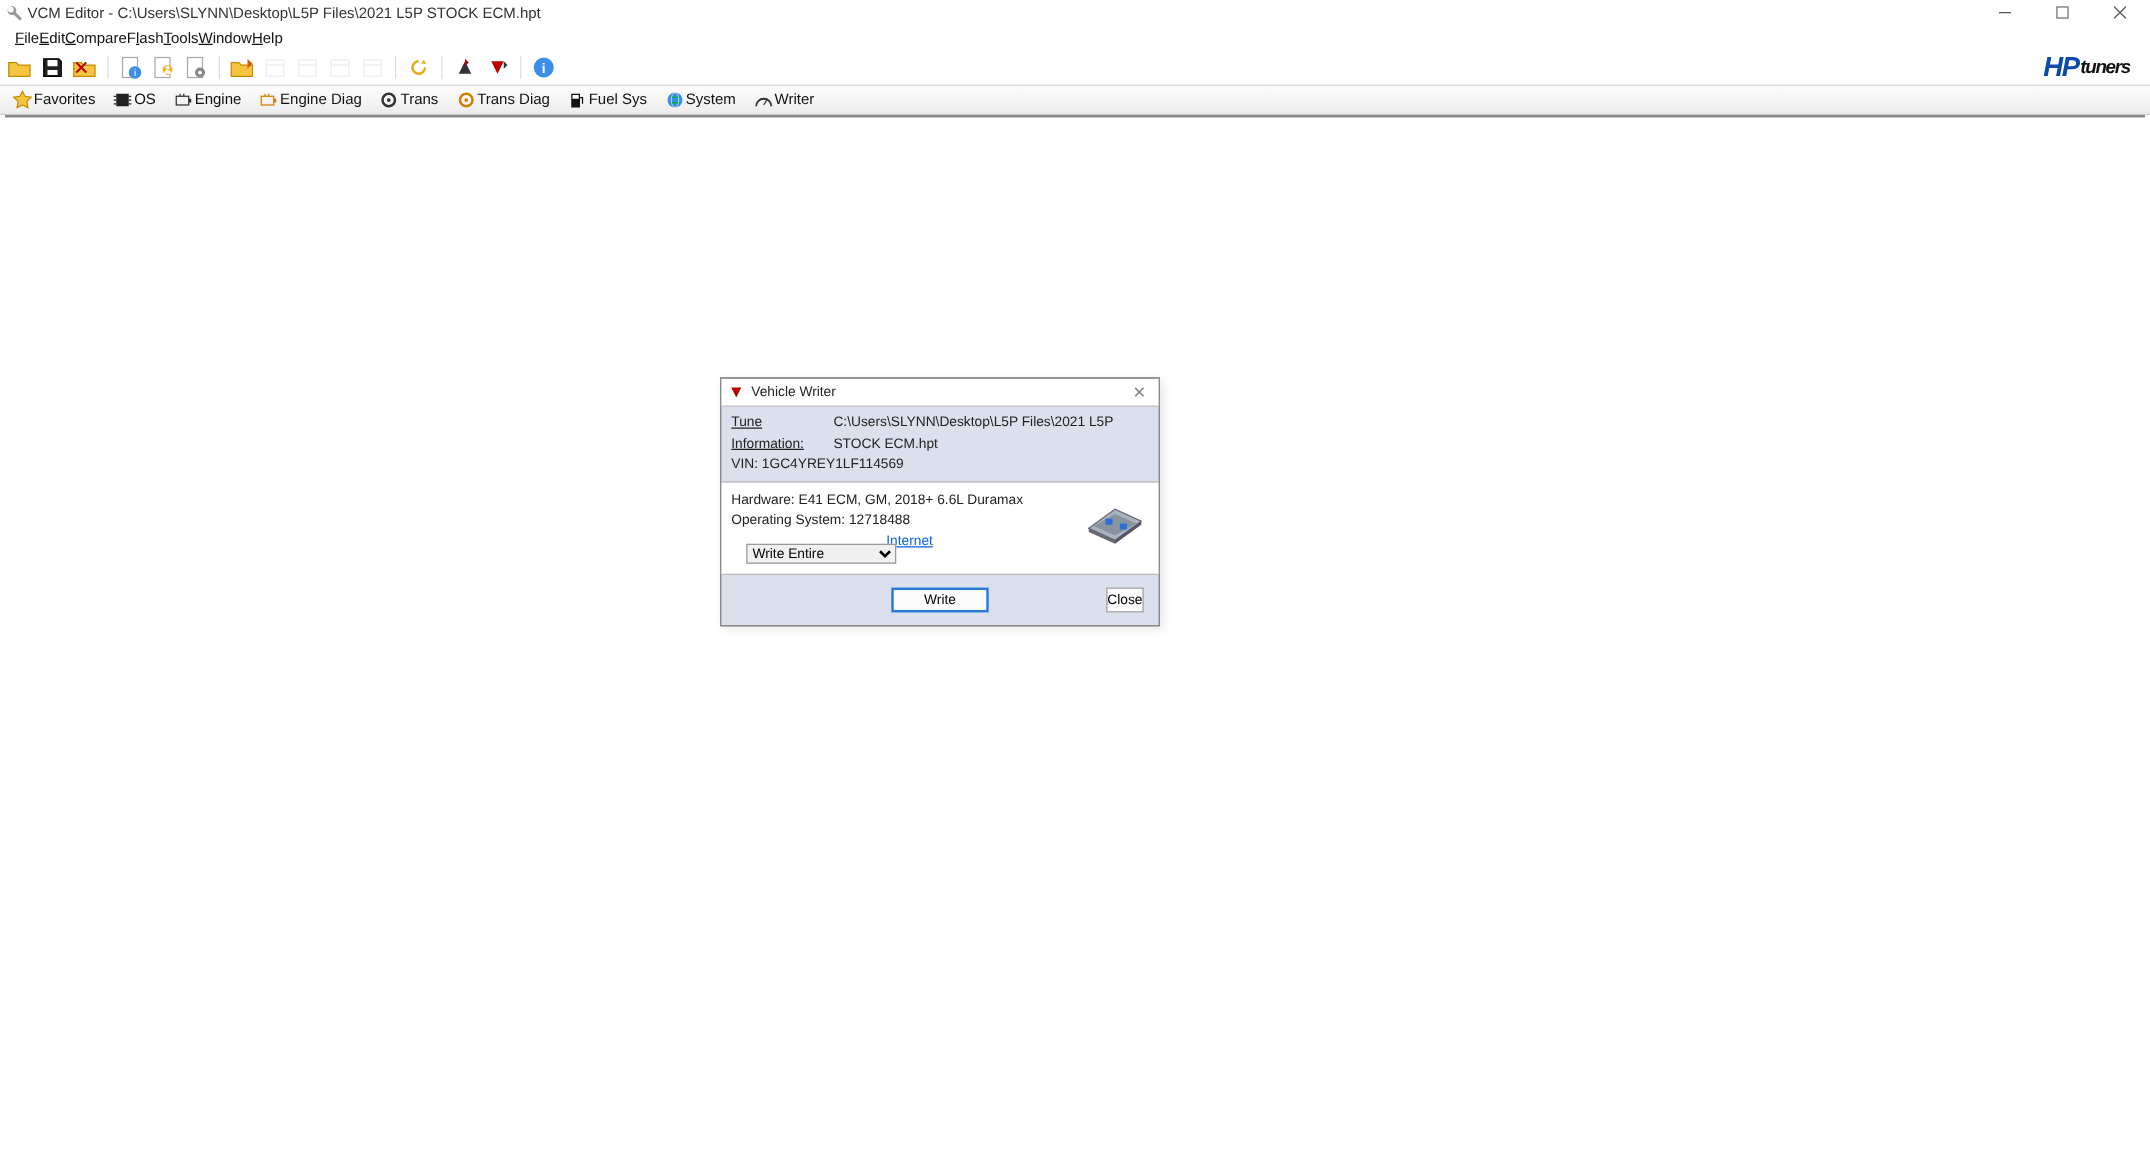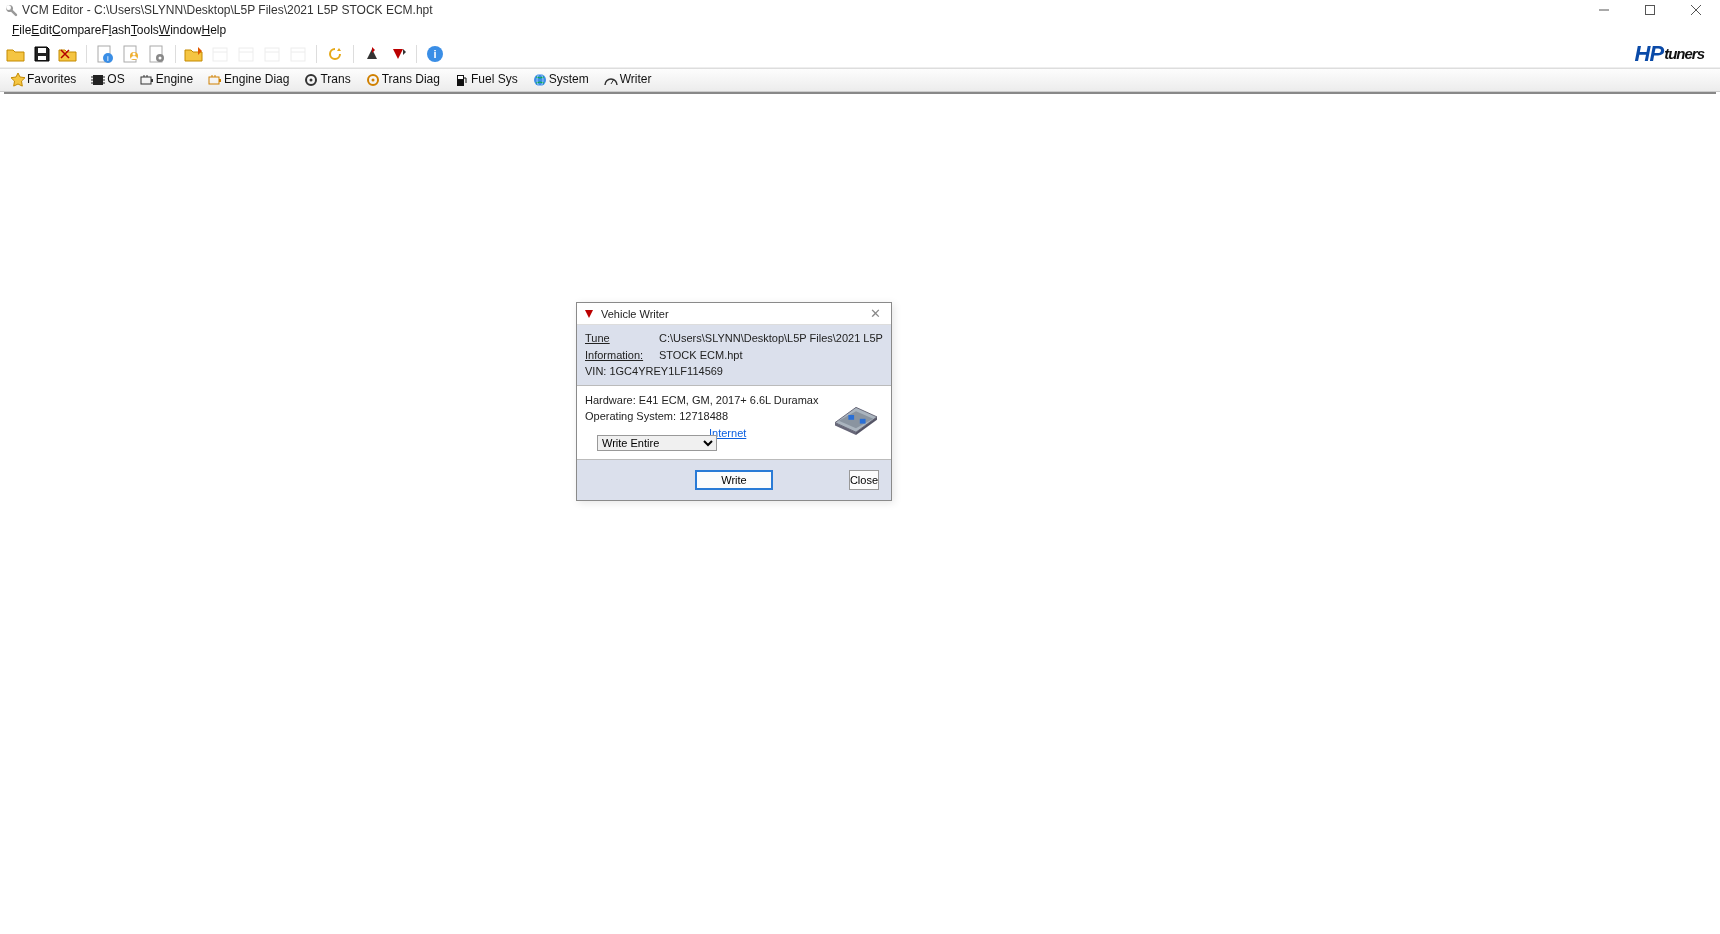--- a/index.html
+++ b/index.html
@@ -28,21 +28,21 @@
 
 
 .catbar { height: 24px; background: linear-gradient(#fdfdfd, #ececec); border-top: 1px solid #ddd; border-bottom: 1px solid #ccc; display: flex; align-items: center; gap: 14px; padding: 0 10px; font-size: 12px; color: #111; }
 .catbar .cat { display: flex; align-items: flex-start; gap: 1px; cursor: pointer; }
 .catbar .ic { width: 16px; height: 16px; display: flex; align-items: center; justify-content: center; }
 
 
 .workspace { position: absolute; top: 92px; left: 4px; right: 4px; bottom: 4px; background: #fff; border-top: 2px solid #888; }
 
 
-.dialog { position: absolute; left: 576px; top: 302px; width: 316px; background: #404040; border: 1px solid #8a8a8a; box-shadow: 2px 2px 8px rgba(0,0,0,.1); font-size: 11px; }
+.dialog { position: absolute; left: 576px; top: 302px; width: 352px; background: #404040; border: 1px solid #8a8a8a; box-shadow: 2px 2px 8px rgba(0,0,0,.1); font-size: 11px; }
 .dlg-title { height: 22px; background: #fff; display: flex; align-items: center; justify-content: space-between; padding: 0 6px; border-bottom: 1px solid #ddd; }
 .dlg-title-left { display: flex; align-items: center; gap: 6px; color: #222; }
 .dlg-title-left .ic-dl { width: 12px; height: 12px; }
 .dlg-x { color: #888; cursor: pointer; font-size: 13px; padding: 0 4px; }
 .dlg-info { background: #dbe0ec; padding: 5px 8px; color: #222; line-height: 1.5; border-bottom: 1px solid #bbb; }
 .dlg-info .row1 { display: flex; gap: 12px; }
 .dlg-info .row1 .lbl { text-decoration: underline; }
 .dlg-hw { background: #fff; border-bottom: 1px solid #bbb; padding: 6px 8px 10px 8px; position: relative; }
 .dlg-hw .hwrow { line-height: 1.5; color: #222; }
 .dlg-hw .link { color: #0a5fe0; text-decoration: underline; margin-left: 124px; cursor: pointer; }
@@ -318,21 +318,21 @@
 
   <div class="dlg-info">
     <div class="row1">
       <span class="lbl">Tune Information:</span>
       <span>C:\Users\SLYNN\Desktop\L5P Files\2021 L5P STOCK ECM.hpt</span>
     </div>
     <div>VIN: 1GC4YREY1LF114569</div>
   </div>
 
   <div class="dlg-hw">
-    <div class="hwrow">Hardware: E41 ECM, GM, 2017+ 6.6L Duramax</div>
+    <div class="hwrow">Hardware: E41 ECM, GM, 2018+ 6.6L Duramax</div>
     <div class="hwrow">Operating System: 12718488</div>
     <div class="hwrow"><span class="link">Internet</span></div>
     <div style="height:8px"></div>
     <select>
       <option>Write Entire</option>
     </select>
     <svg class="ecm-chip" viewBox="0 0 60 44">
       <polygon points="8,30 30,14 52,24 30,40" fill="#aab4be" stroke="#667"></polygon>
       <polygon points="12,28 30,18 48,26 30,36" fill="#8a94a0"></polygon>
       <rect x="22" y="22" width="6" height="5" fill="#2a6fd6"></rect>

